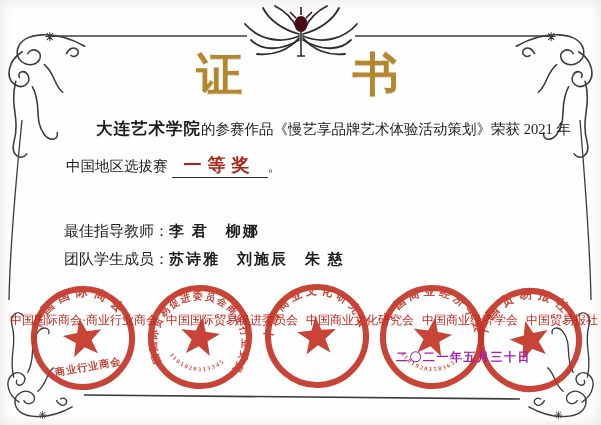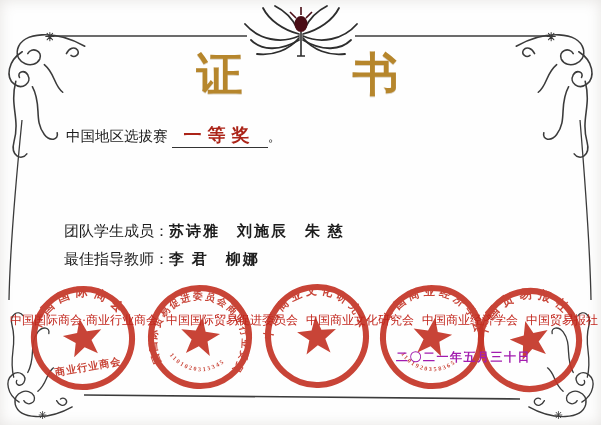--- a/index.html
+++ b/index.html
@@ -85,26 +85,27 @@
       <use href="#leafset" transform="scale(-1,1)"></use>
       <path d="M 0,22 L 0,46 M -4,46 L 4,46" stroke="#2d2d2d" stroke-width="1.6" fill="none"></path>
       <ellipse cx="0" cy="14" rx="6.5" ry="8" fill="#4a0d16"></ellipse>
       <path d="M 0,5 L 0,-3 M -5,8 L -11,2 M 5,8 L 11,2" stroke="#4a0d16" stroke-width="1.6" fill="none"></path>
     </g>
   </svg>
 
   <div class="title">证　　书</div>
 
   <div class="bodytext">
+    <p class="line1"><span class="school">大连艺术学院</span><span>的参赛作品《慢艺享品牌艺术体验活动策划》荣获 2021 年</span></p>
     <p class="line3"><span>中国地区选拔赛</span><span class="award-underline"><span class="award">一等奖</span></span><span>。</span></p>
   </div>
 
   <div class="team">
+    <p><span>最佳指导教师：</span><span class="names">李 君　柳娜</span></p>
     <p><span>团队学生成员：</span><span class="names">苏诗雅　刘施辰　朱 慈</span></p>
-    <p><span>最佳指导教师：</span><span class="names">李 君　柳娜</span></p>
   </div>
 
   <svg class="stamp" style="left:27px;top:282px;transform:rotate(-10deg);" viewBox="0 0 120 120">
     <defs>
         <path id="t1" d="M 13,73 A 48,48 0 1 1 107,73" fill="none"></path>
       </defs>
     <circle class="ring" cx="60" cy="60" r="52.5"></circle>
     <polygon class="star" points="60,39 65.3,53.7 80.9,54.2 68.6,63.8 72.9,78.8 60,70 47.1,78.8 51.4,63.8 39.1,54.2 54.7,53.7"></polygon>
     <text class="arc-big"><textPath href="#t1" startOffset="50%" text-anchor="middle">中国国际商会</textPath></text>
     <text class="inner-text" x="60" y="95" text-anchor="middle">商业行业商会</text>

